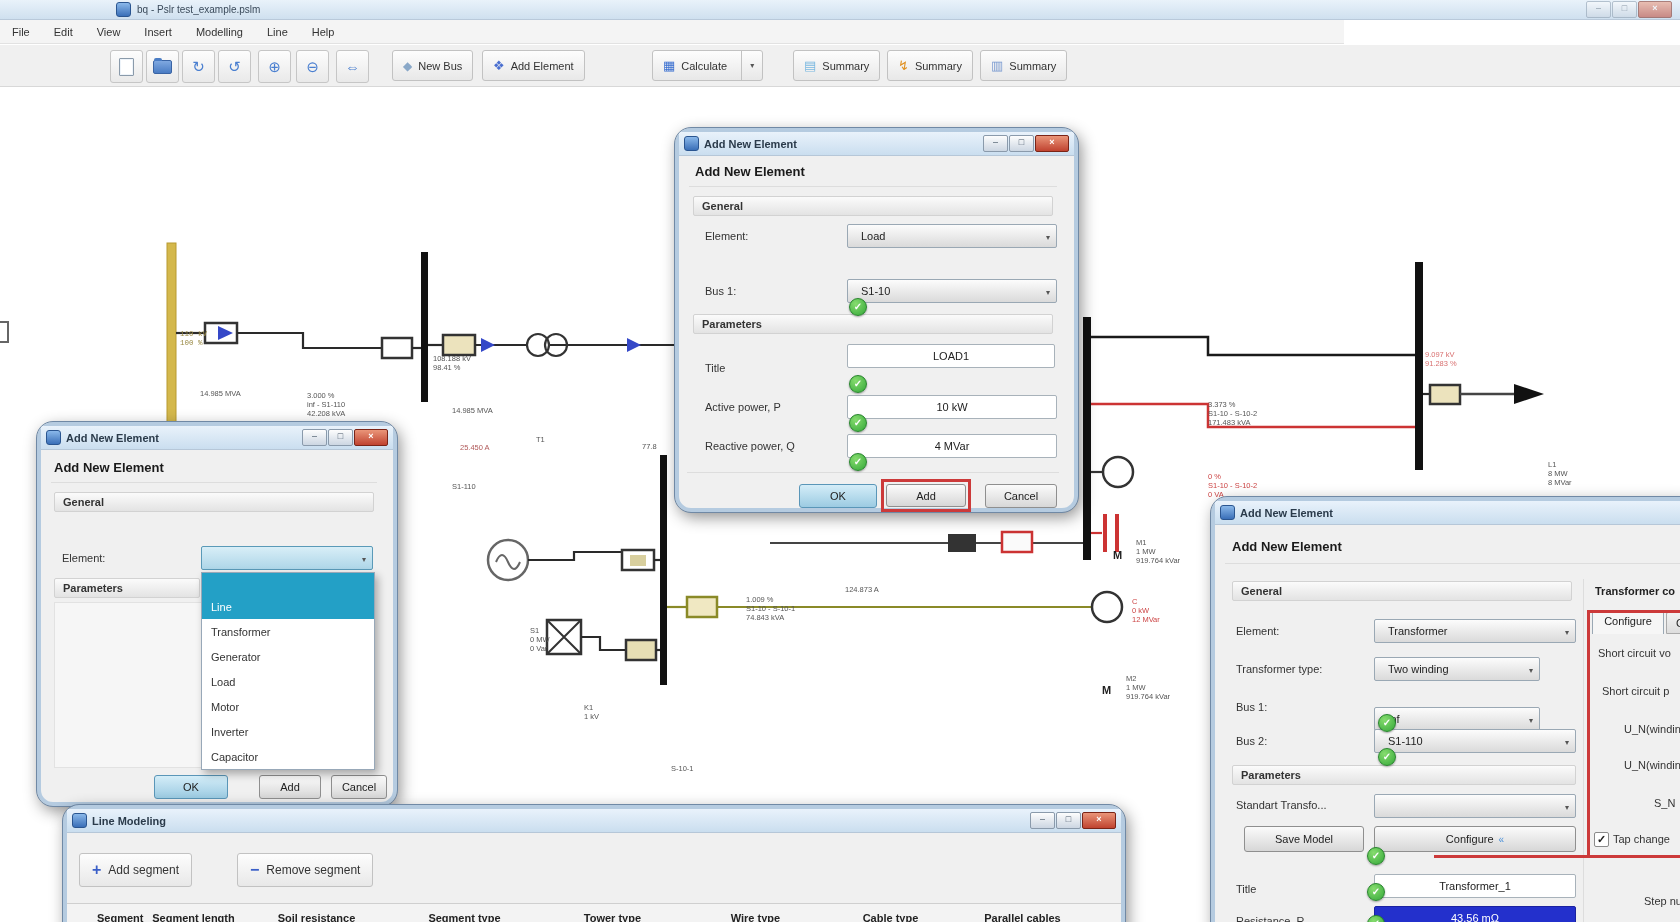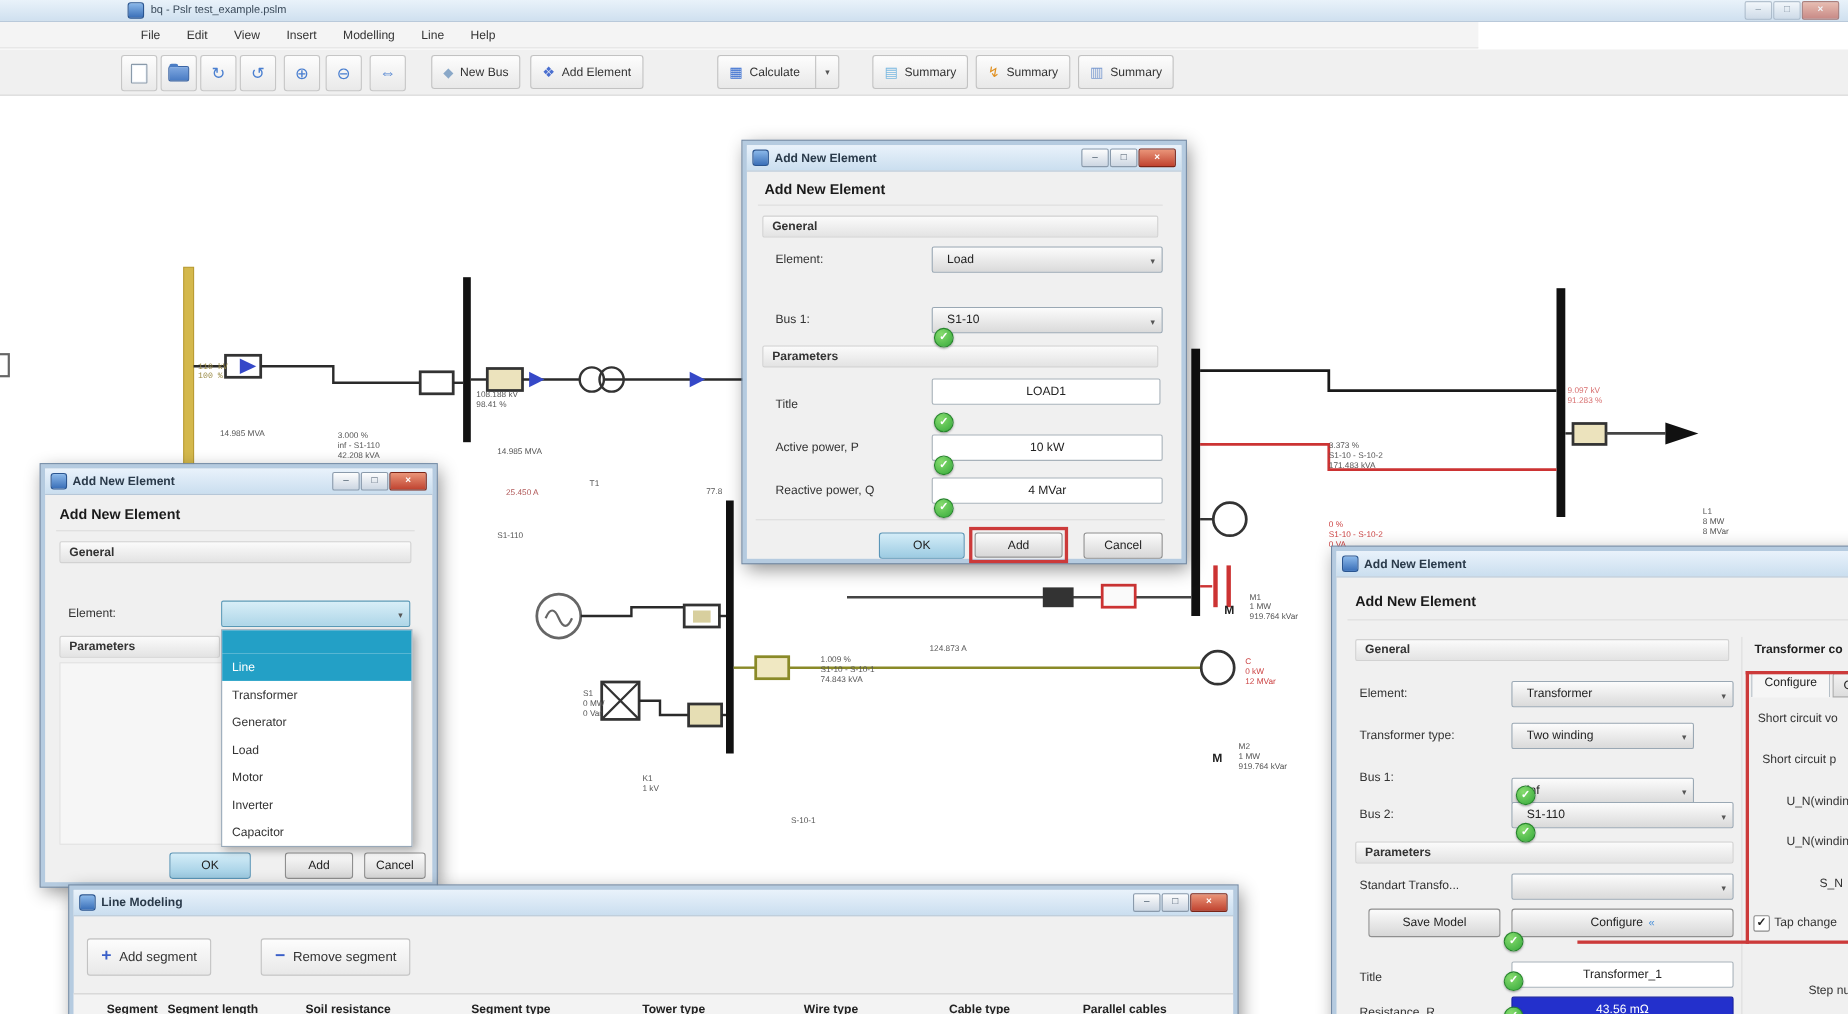--- a/index.html
+++ b/index.html
@@ -3,34 +3,34 @@
 <meta charset="utf-8">
 <style>
   html,body{margin:0;padding:0}
   body{width:1680px;height:922px;overflow:hidden;position:relative;background:#fff;
        font-family:"Liberation Sans",sans-serif;color:#222}
   
   #mtitle{position:absolute;left:0;top:0;width:1680px;height:19px;
     background:linear-gradient(#e9f2fa,#cfe0ef);border-bottom:1px solid #b9c9da;display:flex;align-items:center}
   #mtitle .txt{font-size:10px;color:#3a4a5a;margin-left:6px}
   #menubar{position:absolute;left:0;top:20px;width:1344px;height:24px;background:#f4f4f4;
-    border-bottom:1px solid #e2e2e2;display:flex;align-items:center;padding-left:116px;box-sizing:border-box}
+    border-bottom:1px solid #e2e2e2;display:flex;align-items:center;box-sizing:border-box}
   .mi{font-size:11px;color:#333;padding:3px 12px;cursor:default}
   #toolbar{position:absolute;left:0;top:45px;width:1680px;height:41px;background:#f0f0f0;border-bottom:1px solid #d8d8d8}
   .icobtn{position:absolute;top:5px;width:31px;height:31px;border:1px solid #c6c6c6;border-radius:3px;
     background:linear-gradient(#fdfdfd,#e9e9e9);display:flex;align-items:center;justify-content:center;font-size:15px;color:#4a7fd0}
   .tbbtn{position:absolute;top:5px;height:31px;border:1px solid #c2c2c2;border-radius:3px;
     background:linear-gradient(#fdfdfd,#e8e8e8);display:flex;align-items:center;gap:6px;padding:0 10px;font-size:11px;color:#333;box-sizing:border-box}
   .appico{width:13px;height:13px;background:linear-gradient(#8ab8ea,#3a6fb8);border:1px solid #2a5590;border-radius:3px;flex:none}
   .ic-page{width:13px;height:16px;background:#fff;border:1px solid #8a9aaa;border-radius:1px;box-shadow:inset 0 0 0 1px #eef4fa}
   .ic-folder{width:17px;height:12px;background:linear-gradient(#7fa8e0,#4a7cc4);border:1px solid #3a64a4;border-radius:2px;position:relative}
   .ic-folder:before{content:"";position:absolute;left:0;top:-3px;width:8px;height:3px;background:#4a7cc4;border-radius:2px 2px 0 0}
   
   .win{position:absolute;background:#f0f0f0;border:4px solid #b5cbe0;outline:1px solid #7089a5;
-    border-radius:0;box-shadow:3px 5px 16px rgba(0,0,0,.45)}
+    border-radius:16px;box-shadow:3px 5px 16px rgba(0,0,0,.45)}
   .tbar{height:23px;background:linear-gradient(#e9f2fb,#cadeef);display:flex;align-items:center;
     padding:0 5px;border-bottom:1px solid #b6c7d8}
   .tbar .tt{font-size:11px;font-weight:bold;color:#2a3a4a;margin-left:5px}
   .wbtns{margin-left:auto;display:flex}
   .wbtn{width:23px;height:15px;border:1px solid #8a9aab;border-radius:2px;margin-left:1px;
     background:linear-gradient(#fdfdfd,#ccd6e2);font-size:9px;line-height:13px;text-align:center;color:#456}
   .wbtn.close{width:32px;background:linear-gradient(#ea9579,#c04330);color:#fff;border-color:#7a2417;font-weight:bold}
   .dhead{position:absolute;font-size:13px;font-weight:bold;color:#1a1a1a}
   .gbar{position:absolute;background:linear-gradient(#fbfbfb,#e3e3e3);border:1px solid #d2d2d2;
     border-radius:2px;font-size:11px;font-weight:bold;color:#333;padding:3px 8px;box-sizing:border-box}
@@ -251,21 +251,21 @@
 12 MVar</span>
       <span class="lbl" style="left: 530px; top: 540px; color: rgb(85, 85, 85);">S1
 0 MW
 0 Var</span>
       <span class="lbl" style="left: 584px; top: 617px; color: rgb(85, 85, 85);">K1
 1 kV</span>
       <span class="lbl" style="left: 746px; top: 509px; color: rgb(85, 85, 85);">1.009 %
 S1-10 - S-10-1
 74.843 kVA</span>
       <span class="lbl" style="left: 845px; top: 499px; color: rgb(85, 85, 85);">124.873 A</span>
-      <span class="lbl" style="left: 671px; top: 655px; color: rgb(85, 85, 85); margin-left: 48px;">S-10-1</span>
+      <span class="lbl" style="left: 671px; top: 678px; color: rgb(85, 85, 85);">S-10-1</span>
       <span class="lbl" style="left: 1113px; top: 465px; color: rgb(34, 34, 34); font-size: 11px; font-weight: bold;">M</span>
       <span class="lbl" style="left: 1102px; top: 600px; color: rgb(34, 34, 34); font-size: 11px; font-weight: bold;">M</span>
   </div>
 </div>
 
 <div class="win" style="left:37px;top:422px;width:352px;height:376px;z-index: 10">
   <div class="tbar">
     <div class="appico"></div>
     <span class="tt">Add New Element</span>
     <div class="wbtns">

